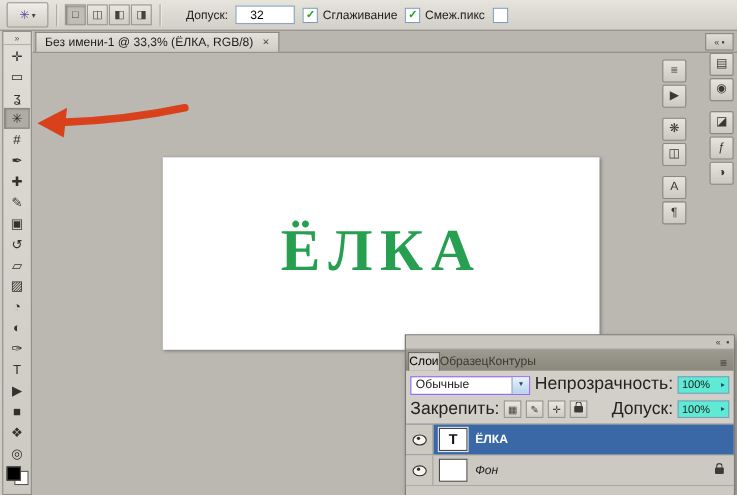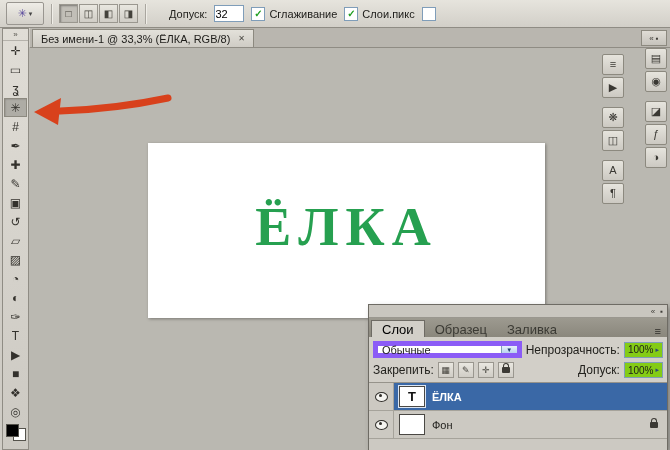--- a/index.html
+++ b/index.html
@@ -14,21 +14,21 @@
   .tool-preset{width:36px;height:21px;border:1px solid #999690;border-radius:2px;
     background:linear-gradient(#efede7,#d2cfc8);display:flex;align-items:center;justify-content:center;gap:2px;}
   .tp-glyph{font-size:11px;color:#5a4a9c;}
   .tp-caret{font-size:7px;color:#444;}
   .sep{width:1px;height:20px;background:#a9a69f;box-shadow:1px 0 0 #f0eee8;}
   .mode-group{display:flex;gap:1px;}
   .mode-btn{width:19px;height:19px;border:1px solid #9a978f;padding:0;font-size:10px;color:#44423c;
     background:linear-gradient(#e9e7e0,#d0cdc6);line-height:1;}
   .mode-btn.active{background:#c1beb7;box-shadow:inset 1px 1px 2px rgba(0,0,0,.35);}
   .lbl{color:#23221e;margin-left:16px;}
-  .tol-input{width:28px;height:15px;border:1px solid #7f9db9;font:11px "Liberation Sans",sans-serif;padding:0 0;}
+  .tol-input{width:28px;height:15px;border:1px solid #7f9db9;font:11px "Liberation Sans",sans-serif;padding:0 12px;}
   .cb{display:flex;align-items:center;gap:4px;}
   .cbox{width:12px;height:12px;border:1px solid #7f9db9;background:#fff;display:inline-flex;
     align-items:center;justify-content:center;font-size:10px;font-weight:bold;color:#1f9e1f;line-height:1;}
   .refine-btn{height:20px;padding:0 14px;margin-left:12px;border:1px solid #8c897f;border-radius:3px;
     background:linear-gradient(#f4f2ec,#d6d3cc);font:11px "Liberation Sans",sans-serif;}
 
   
   .tab-bar{position:absolute;left:30px;top:28px;right:0;height:19px;background:#b9b6af;
     border-bottom:1px solid #8f8c84;display:flex;align-items:flex-end;z-index:4;}
   .doc-tab{height:17px;margin-left:2px;padding:0 8px;display:flex;align-items:center;gap:8px;
@@ -68,51 +68,51 @@
   .dock-col-inner .dock-icon:nth-child(3){margin-top:7px;}
   .dock-col-inner .dock-icon:nth-child(5){margin-top:7px;}
   .dock-col-outer .dock-icon:nth-child(3){margin-top:7px;}
 
   
   .layers-panel{position:absolute;left:368px;top:304px;width:300px;height:146px;z-index:8;
     background:#d2cfc8;border:1px solid #6e6b64;box-shadow:3px 3px 6px rgba(0,0,0,.3);box-sizing:border-box;}
   .panel-topbar{height:12px;background:#c9c6bf;border-bottom:1px solid #9a978f;display:flex;
     justify-content:flex-end;align-items:center;gap:5px;padding:0 4px;font-size:8px;color:#3f3d38;}
   .panel-tabs{height:19px;background:linear-gradient(#9d9a90,#8a877c);display:flex;align-items:flex-end;padding-left:2px;}
-  .ptab{height:16px;display:flex;align-items:center;padding:0 10px;font-size:13px;color:#3b3a34;}
+  .ptab{height:16px;display:flex;align-items:center;padding:0 0;font-size:11px;color:#3b3a34;}
   .ptab.active{background:#d2cfc8;border:1px solid #6e6b64;border-bottom:none;color:#000;}
   .ptab-menu{margin-left:auto;padding-right:6px;font-size:11px;color:#2e2d28;}
   .panel-controls{padding:4px 4px 0 4px;}
   .ctrl-row{display:flex;align-items:center;gap:4px;margin-bottom:4px;}
-  .blend-select{width:150px;height:17px;border:5px solid #8b5cf6;background:#fff;display:flex;
+  .blend-select{width:150px;height:17px;border:1px solid #8b5cf6;background:#fff;display:flex;
     align-items:center;padding-left:4px;box-sizing:border-box;font-size:11px;}
   .dd-btn{margin-left:auto;width:15px;height:100%;border-left:1px solid #7f9db9;
     background:linear-gradient(#e8f1fc,#b9d2ef);display:flex;align-items:center;justify-content:center;
     font-size:6px;color:#1d3f6e;}
-  .plbl{font-size:12px;color:#23221e;}
+  .plbl{font-size:16px;color:#23221e;}
   .fill-lbl{margin-left:auto;}
-  .val-box{display:flex;align-items:center;gap:2px;height:16px;border:1px solid #7f9db9;background:#84cc16;
+  .val-box{display:flex;align-items:center;gap:10px;height:16px;border:1px solid #7f9db9;background:#5eead4;
     padding:0 3px;box-sizing:border-box;font-size:10px;}
   .spin{font-size:7px;color:#2a4a76;}
   .mini-btn{width:14px;height:14px;border:1px solid #9a978f;background:linear-gradient(#e9e7e0,#d0cdc6);
     display:inline-flex;align-items:center;justify-content:center;font-size:9px;line-height:1;color:#44423c;}
   .layer-list{border-top:1px solid #96938b;}
   .layer-row{height:27px;display:flex;align-items:center;background:#ccc9c2;border-bottom:1px solid #a6a39b;}
   .layer-row.selected{background:var(--selected-layer-blue,#3a68a6);}
   .eye-cell{width:24px;align-self:stretch;flex:0 0 24px;border-right:1px solid #a6a39b;background:#ccc9c2;
     display:flex;align-items:center;justify-content:center;}
   .eye{display:inline-block;width:11px;height:8px;border:1px solid #2f2d29;border-radius:50%;
     background:#f5f4f0;position:relative;}
   .eye::after{content:"";position:absolute;left:3px;top:1.5px;width:3px;height:3px;border-radius:50%;background:#2f2d29;}
   .thumb{width:24px;height:19px;flex:0 0 24px;background:#fff;border:1px solid #4a4844;margin:0 7px 0 5px;
     display:flex;align-items:center;justify-content:center;font-size:13px;font-weight:bold;color:#111;}
   .selected .thumb{box-shadow:0 0 0 1px #dce6f4;}
   .layer-name{font-size:11px;color:#1d1c19;}
   .selected .layer-name{color:#fff;font-weight:bold;}
-  .italic{}
+  .italic{font-style:italic;}
   .lock-shape{position:relative;display:inline-block;width:8px;height:6px;background:#3c3a35;border-radius:1px;}
   .lock-shape::before{content:"";position:absolute;top:-4px;left:1px;width:6px;height:5px;box-sizing:border-box;
     border:1.5px solid #3c3a35;border-bottom:none;border-radius:3px 3px 0 0;}
   .row-lock{margin-left:auto;margin-right:9px;}
   .panel-filler{height:14px;background:#ccc9c2;}
 </style>
 </head>
 <body>
 
 <div class="app">
@@ -131,21 +131,21 @@
     </div>
     <div class="sep"></div>
     <span class="lbl">Допуск:</span>
     <input class="tol-input" value="32" style="">
     <label class="cb">
       <span class="cbox">✓</span>
       <span>Сглаживание</span>
     </label>
     <label class="cb">
       <span class="cbox">✓</span>
-      <span>Слои.пикс</span>
+      <span>Смеж.пикс</span>
     </label>
     <label class="cb">
       <span class="cbox"></span>
     </label>
   </div>
 
   <div class="tab-bar">
     <div class="doc-tab">
       <span>Без имени-1 @ 33,3% (ЁЛКА, RGB/8)</span>
       <span class="tab-close">✕</span>
@@ -212,21 +212,21 @@
   </div>
 
   <div class="layers-panel">
     <div class="panel-topbar">
       <span>«</span>
       <span>▪</span>
     </div>
     <div class="panel-tabs">
       <div class="ptab active">Слои</div>
       <div class="ptab">Образец</div>
-      <div class="ptab">Заливка</div>
+      <div class="ptab">Контуры</div>
       <span class="ptab-menu">≡</span>
     </div>
     <div class="panel-controls">
       <div class="ctrl-row">
         <div class="blend-select">
           <span>Обычные</span>
           <span class="dd-btn">▼</span>
         </div>
         <span class="plbl">Непрозрачность:</span>
         <div class="val-box">

